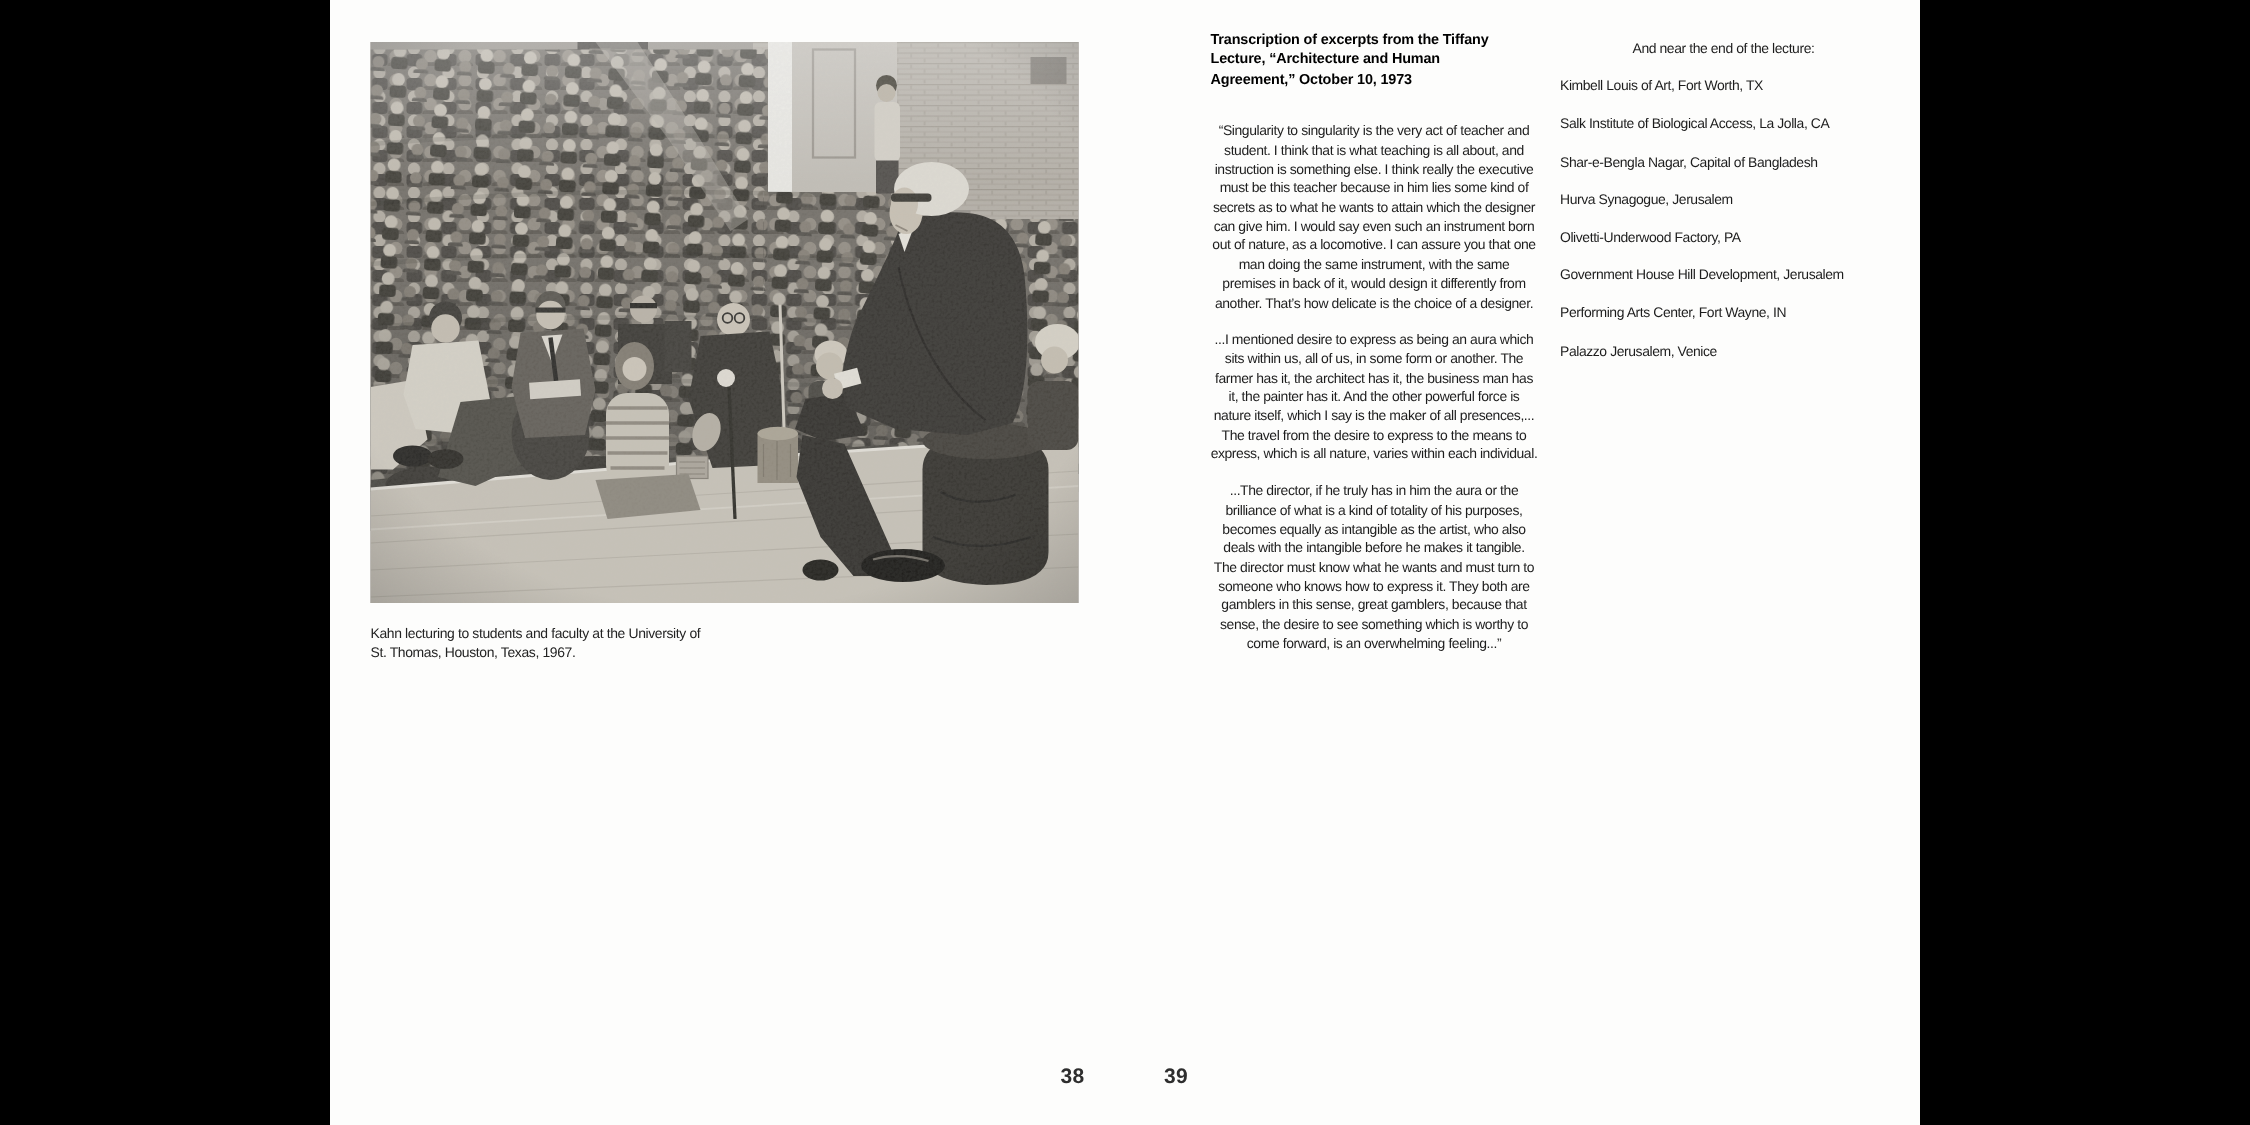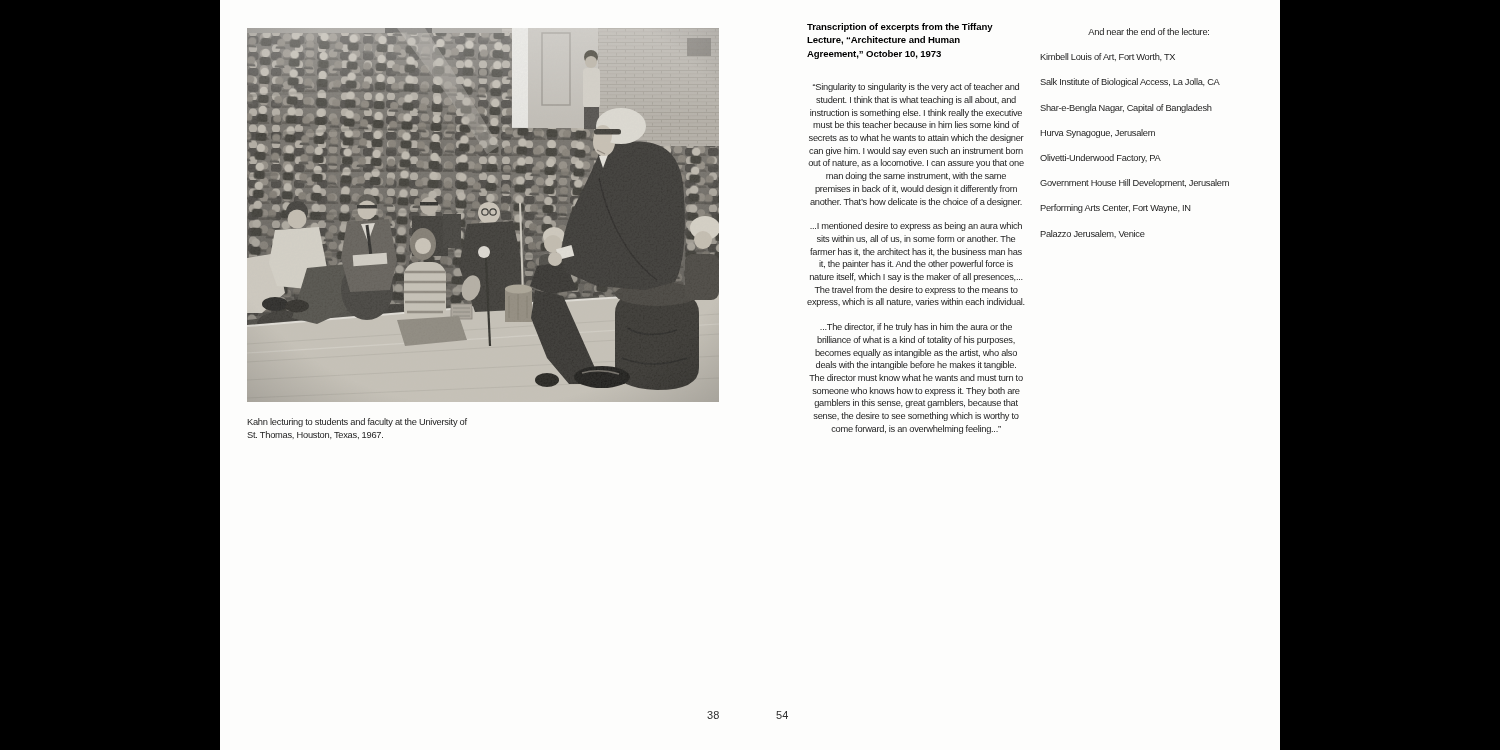--- a/index.html
+++ b/index.html
@@ -13,21 +13,21 @@
   .col1{left:587px;top:20px;width:218px;}
   .col2{left:820px;top:26px;width:218px;}
   .heading{font-size:9.6px;font-weight:bold;line-height:13.4px;letter-spacing:-0.1px;color:#000;
            margin:0 0 21px 0;max-width:201px;}
   .body-p{font-size:9.3px;line-height:12.7px;letter-spacing:-0.28px;margin:0 0 12px 0;text-align:center;}
   .quote-p{margin-bottom:24px;}
   .lead-p{margin-bottom:1px;}
   .project{font-size:9.3px;line-height:12.7px;letter-spacing:-0.28px;margin-top:12.5px;}
   .footnote{margin-top:21px;font-size:7.7px;line-height:10px;letter-spacing:-0.12px;color:#141414;max-width:212px;}
   .footnote .em{font-style:italic;}
-  .pagenum{position:absolute;top:709px;font-size:11px;color:#2e2e2e;letter-spacing:0.2px;}
+  .pagenum{position:absolute;top:709px;font-size:14px;color:#2e2e2e;letter-spacing:0.2px;font-weight:bold;}
   .pn-left{left:487px;}
   .pn-right{left:556px;}
 </style>
 </head>
 <body>
 
 <div class="screen">
   <div class="spread">
 
     <figure class="photo" style="margin:0">
@@ -246,15 +246,15 @@
         <div class="project">Shar-e-Bengla Nagar, Capital of Bangladesh</div>
         <div class="project">Hurva Synagogue, Jerusalem</div>
         <div class="project">Olivetti-Underwood Factory, PA</div>
         <div class="project">Government House Hill Development, Jerusalem</div>
         <div class="project">Performing Arts Center, Fort Wayne, IN</div>
         <div class="project">Palazzo Jerusalem, Venice</div>
       </div>
     </div>
 
     <div class="pagenum pn-left">38</div>
-    <div class="pagenum pn-right">54</div>
+    <div class="pagenum pn-right">39</div>
   </div>
 </div>
 
 </body></html>

